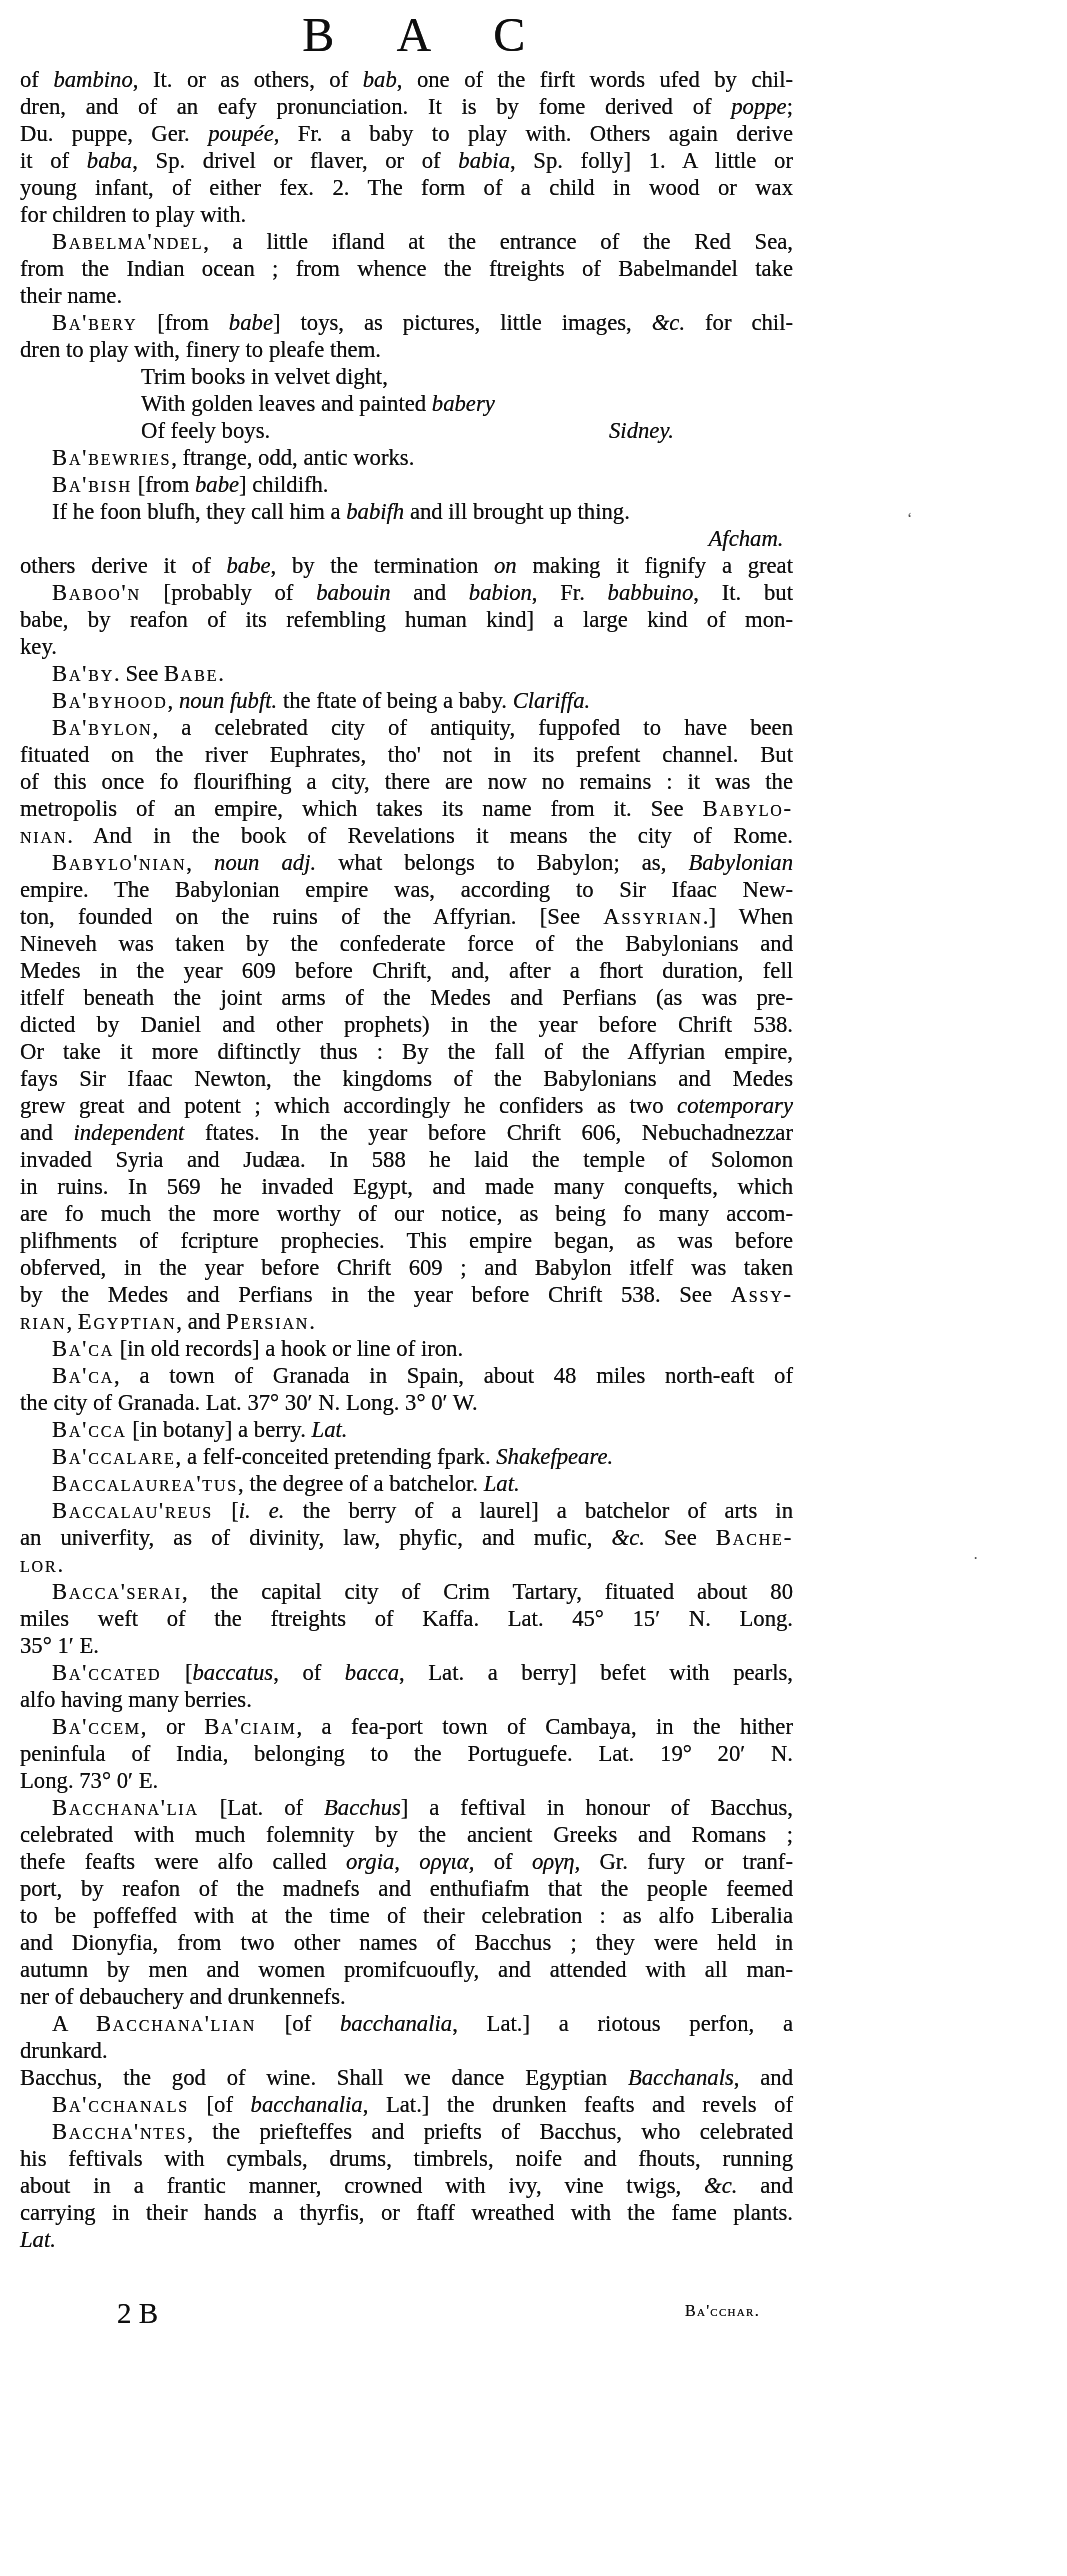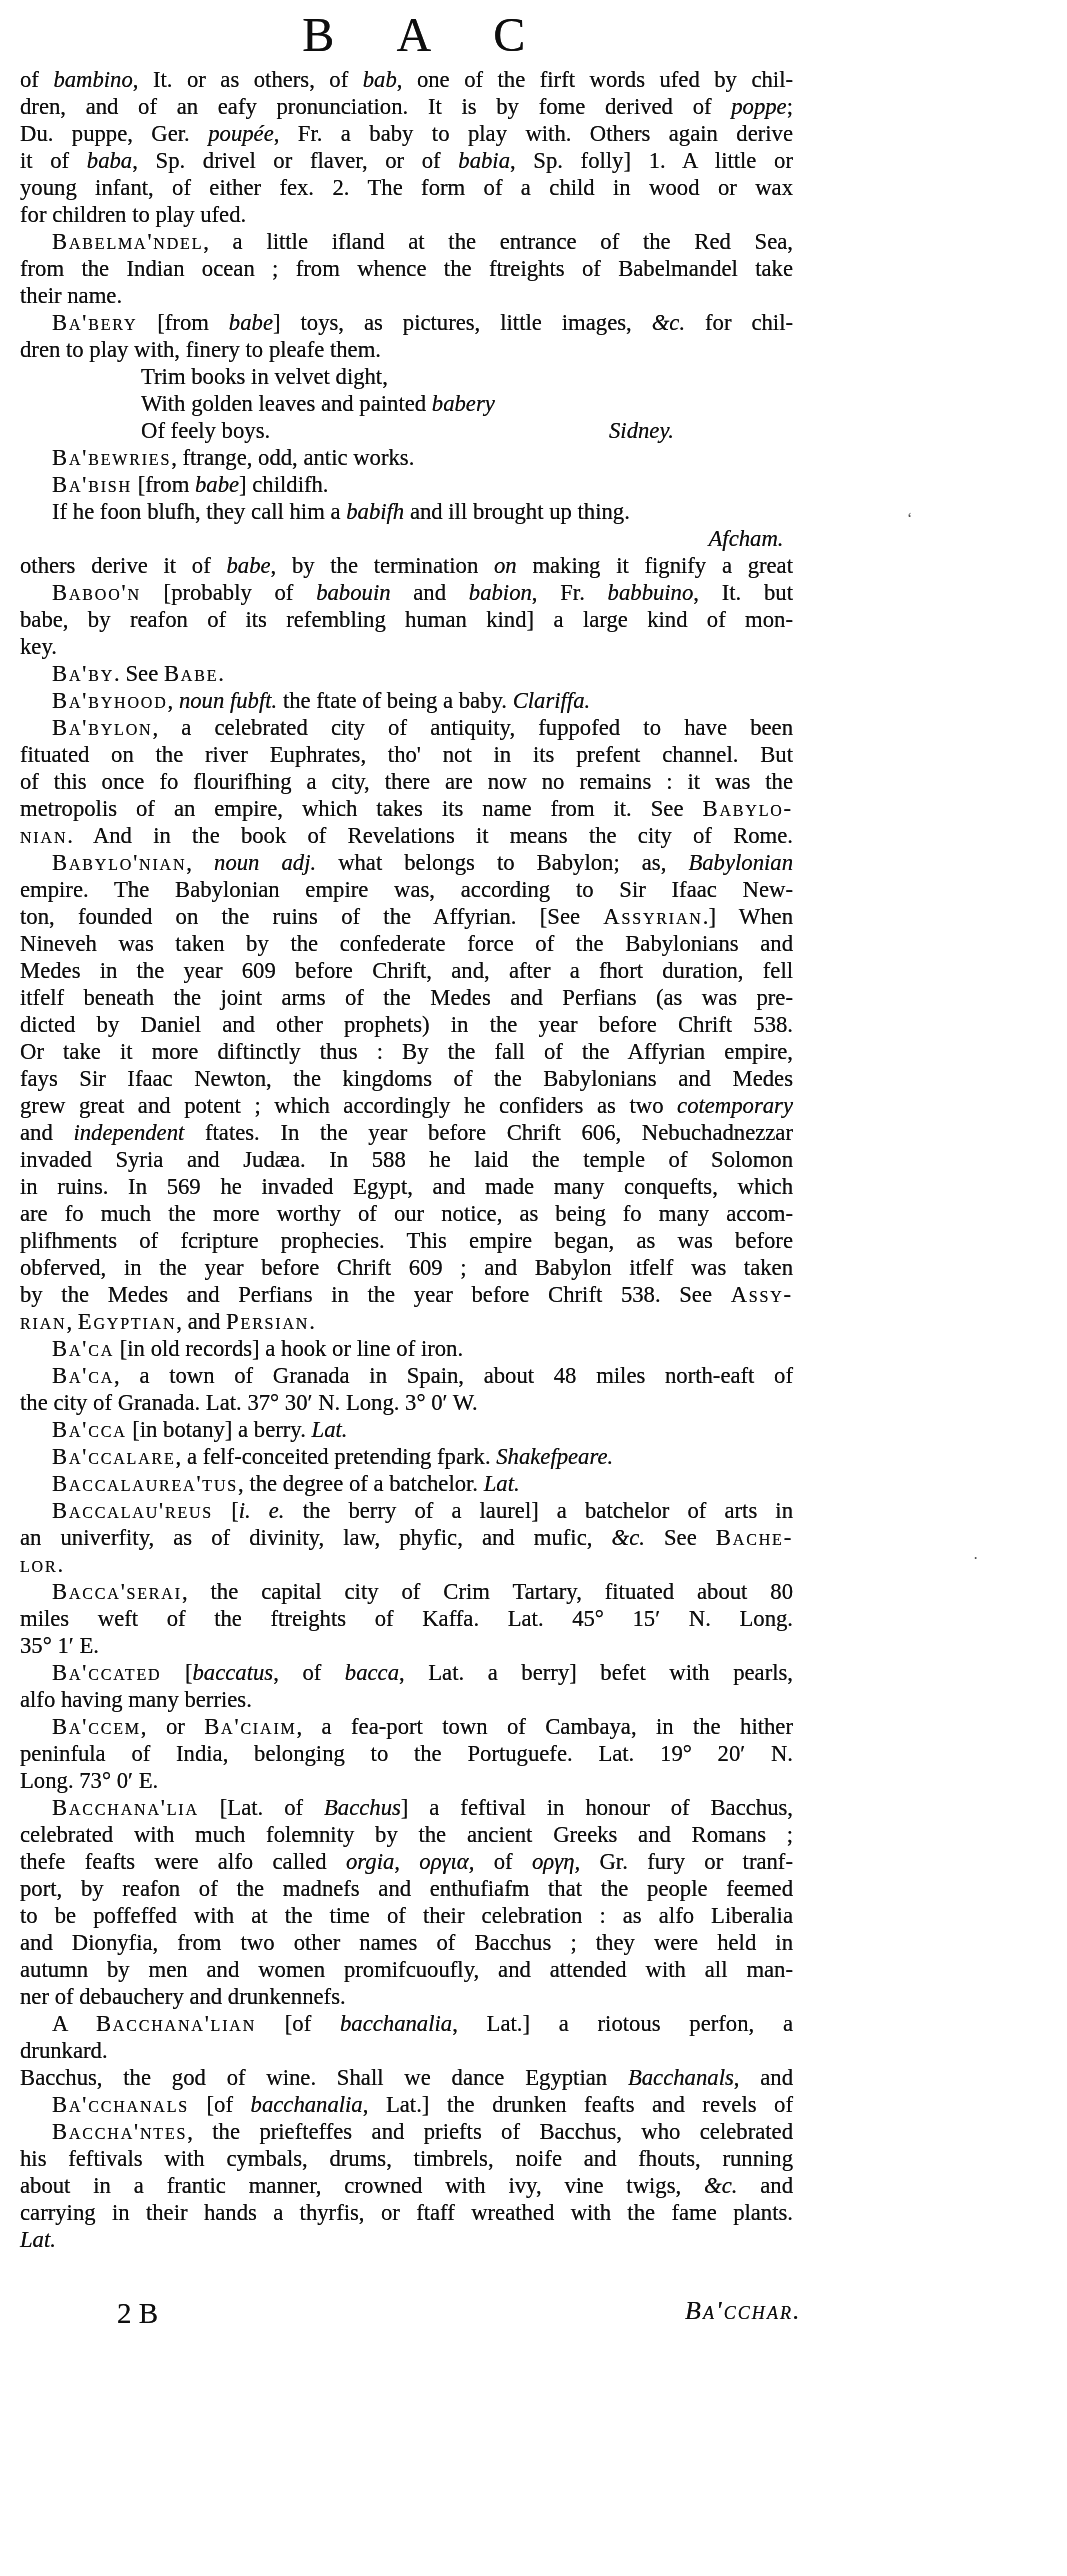--- a/index.html
+++ b/index.html
@@ -37,41 +37,40 @@
   .it{font-style:italic;}
   .sc{font-variant:small-caps;letter-spacing:.08em;}
   .attr-pos{position:absolute;left:589px;top:0;font-style:italic;}
   .sig-mark{
     position:absolute;top:2300px;left:117px;
     font-size:29px;line-height:27px;
     text-shadow:0 0 0.5px rgba(0,0,0,.75);
   }
   .catchword{
     position:absolute;top:2297px;left:685px;
-    font-size:26px;line-height:27px;
+    font-size:16px;line-height:27px;
     font-variant:small-caps;letter-spacing:.08em;
     text-shadow:0 0 0.5px rgba(0,0,0,.75);
-    font-style:italic;
   }
   .speck{
     position:absolute;font-size:16px;color:#1c1c1c;opacity:.8;
   }
 </style>
 </head>
 <body>
 
 <div class="page">
   <div class="hdr">B A C</div>
   <div class="col" id="text-col">
       <div class="line j"><span>of </span><span class="it">bambino</span><span>, It. or as others, of </span><span class="it">bab</span><span>, one of the firft words ufed by chil-</span></div>
       <div class="line j"><span>dren, and of an eafy pronunciation. It is by fome derived of </span><span class="it">poppe</span><span>;</span></div>
       <div class="line j"><span>Du. puppe, Ger. </span><span class="it">poupée</span><span>, Fr. a baby to play with. Others again derive</span></div>
       <div class="line j"><span>it of </span><span class="it">baba</span><span>, Sp. drivel or flaver, or of </span><span class="it">babia</span><span>, Sp. folly] 1. A little or</span></div>
       <div class="line j"><span>young infant, of either fex. 2. The form of a child in wood or wax</span></div>
-      <div class="line"><span>for children to play ufed.</span></div>
+      <div class="line"><span>for children to play with.</span></div>
       <div class="line j in"><span class="sc">Babelma'ndel</span><span>, a little ifland at the entrance of the Red Sea,</span></div>
       <div class="line j"><span>from the Indian ocean ; from whence the ftreights of Babelmandel take</span></div>
       <div class="line"><span>their name.</span></div>
       <div class="line j in"><span class="sc">Ba'bery</span><span> [from </span><span class="it">babe</span><span>] toys, as pictures, little images, </span><span class="it">&amp;c.</span><span> for chil-</span></div>
       <div class="line"><span>dren to play with, finery to pleafe them.</span></div>
       <div class="line q"><span>Trim books in velvet dight,</span></div>
       <div class="line q"><span>With golden leaves and painted </span><span class="it">babery</span></div>
       <div class="line q"><span>Of feely boys.</span><span class="attr-pos"><span class="it">Sidney.</span></span></div>
       <div class="line in"><span class="sc">Ba'bewries</span><span>, ftrange, odd, antic works.</span></div>
       <div class="line in"><span class="sc">Ba'bish</span><span> [from </span><span class="it">babe</span><span>] childifh.</span></div>

